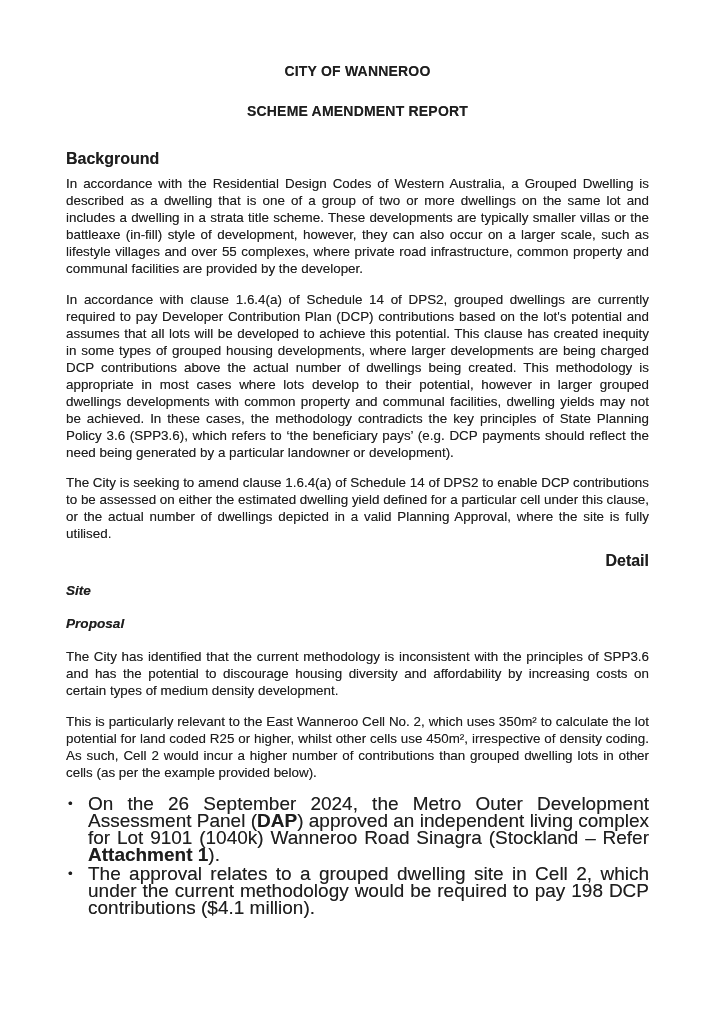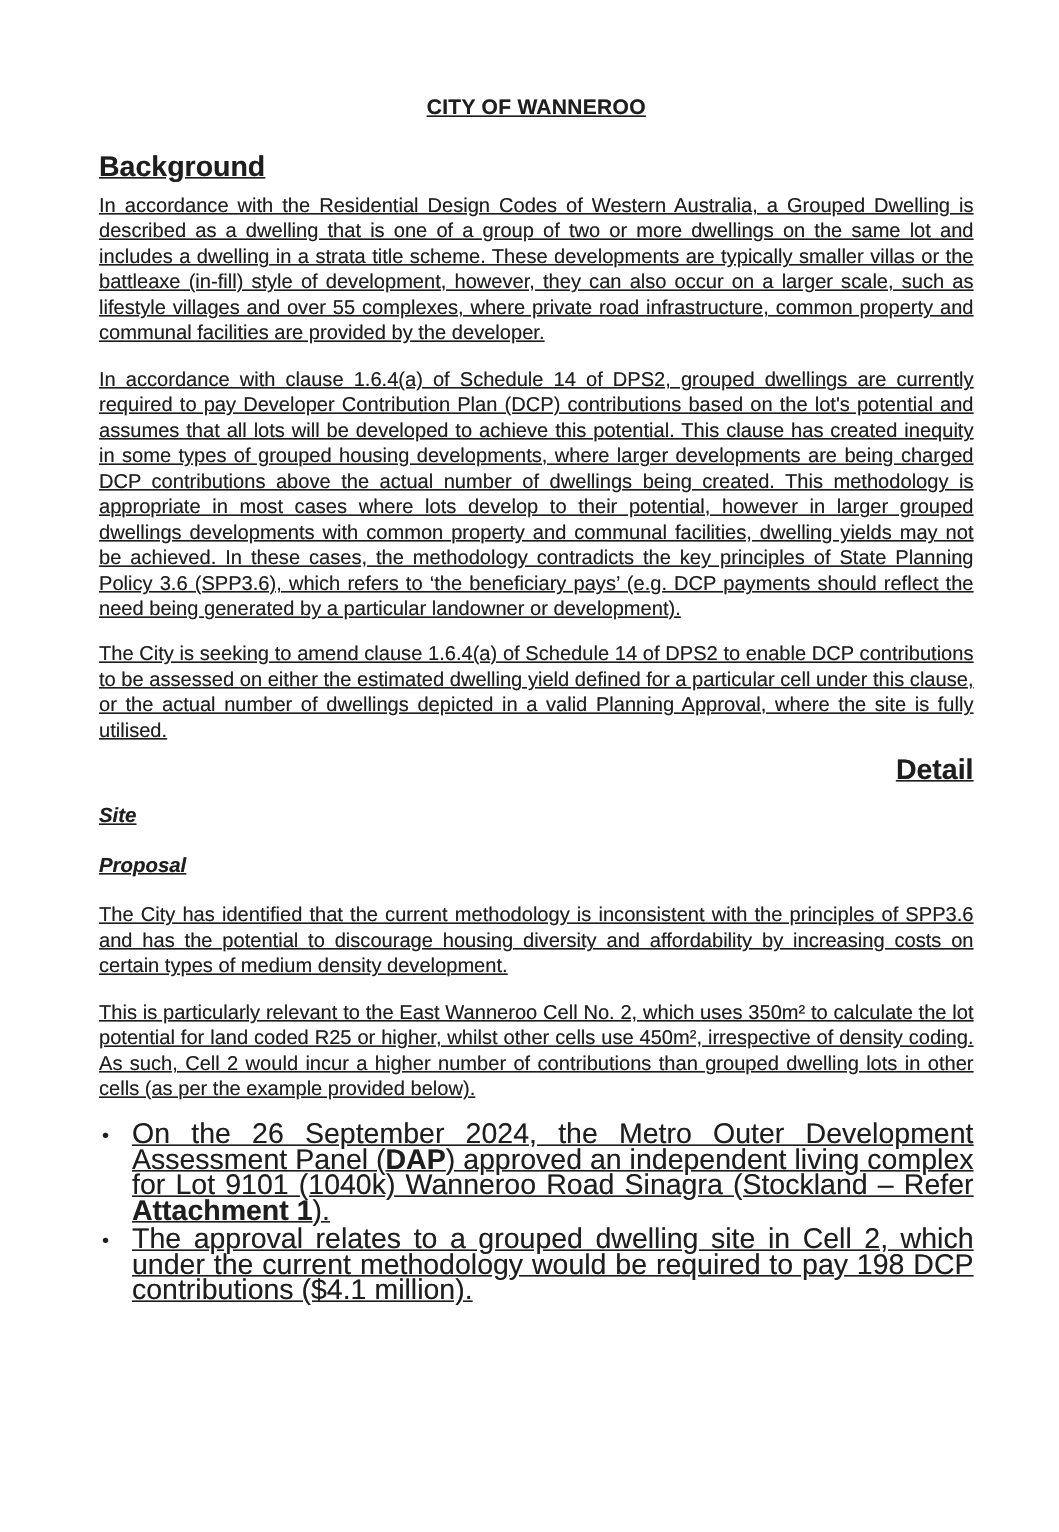--- a/index.html
+++ b/index.html
@@ -8,40 +8,39 @@
     background: #ffffff;
   }
   .page {
     position: relative;
     width: 706px;
     height: 955px;
     background: #ffffff;
     overflow: hidden;
     font-family: "Liberation Sans", "DejaVu Sans", sans-serif;
     color: #1e1e1e;
-    text-decoration: underline;
     -webkit-font-smoothing: antialiased;
   }
   .content {
     padding: 63px 57px 0 66px; 
   }
   .doc-title {
     text-align: center;
     font-weight: bold;
     font-size: 14px;
     line-height: 17px;
     margin: 0 0 23px 0;
     white-space: pre-wrap;
     letter-spacing: 0.2px;
     text-shadow: 0 0 0.4px rgba(30,30,30,0.55);
   }
   .doc-title.last { margin-bottom: 30px; }
   .sec-heading {
     font-weight: bold;
-    font-size: 19px;
+    font-size: 16px;
     line-height: 17px;
     margin: 0 0 8px 0;
     text-shadow: 0 0 0.4px rgba(30,30,30,0.55);
   }
   .sub-heading {
     font-weight: bold;
     font-style: italic;
     font-size: 13.6px;
     line-height: 17px;
     margin: 13px 0 16px 0;
@@ -80,20 +79,21 @@
   }
   .b { font-weight: bold; }
 </style>
 </head>
 <body>
 
 <div class="page">
   <div class="content">
 
     <div class="doc-title">CITY OF WANNEROO</div>
+    <div class="doc-title last">SCHEME AMENDMENT REPORT</div>
 
     <div class="sec-heading">Background</div>
 
     <p class="para">In accordance with the Residential Design Codes of Western Australia, a Grouped Dwelling is described as a dwelling that is one of a group of two or more dwellings on the same lot and includes a dwelling in a strata title scheme. These developments are typically smaller villas or the battleaxe (in-fill) style of development, however, they can also occur on a larger scale, such as lifestyle villages and over 55 complexes, where private road infrastructure, common property and communal facilities are provided by the developer.</p>
     <p class="para" style="margin-bottom:13px;">In accordance with clause 1.6.4(a) of Schedule 14 of DPS2, grouped dwellings are currently required to pay Developer Contribution Plan (DCP) contributions based on the lot's potential and assumes that all lots will be developed to achieve this potential. This clause has created inequity in some types of grouped housing developments, where larger developments are being charged DCP contributions above the actual number of dwellings being created. This methodology is appropriate in most cases where lots develop to their potential, however in larger grouped dwellings developments with common property and communal facilities, dwelling yields may not be achieved. In these cases, the methodology contradicts the key principles of State Planning Policy 3.6 (SPP3.6), which refers to ‘the beneficiary pays’ (e.g. DCP payments should reflect the need being generated by a particular landowner or development).</p>
     <p class="para gap-md">The City is seeking to amend clause 1.6.4(a) of Schedule 14 of DPS2 to enable DCP contributions to be assessed on either the estimated dwelling yield defined for a particular cell under this clause, or the actual number of dwellings depicted in a valid Planning Approval, where the site is fully utilised.</p>
 
     <div class="sec-heading" style="margin-bottom:0;text-align:right;">Detail</div>
 
     <div class="sub-heading">Site</div>

